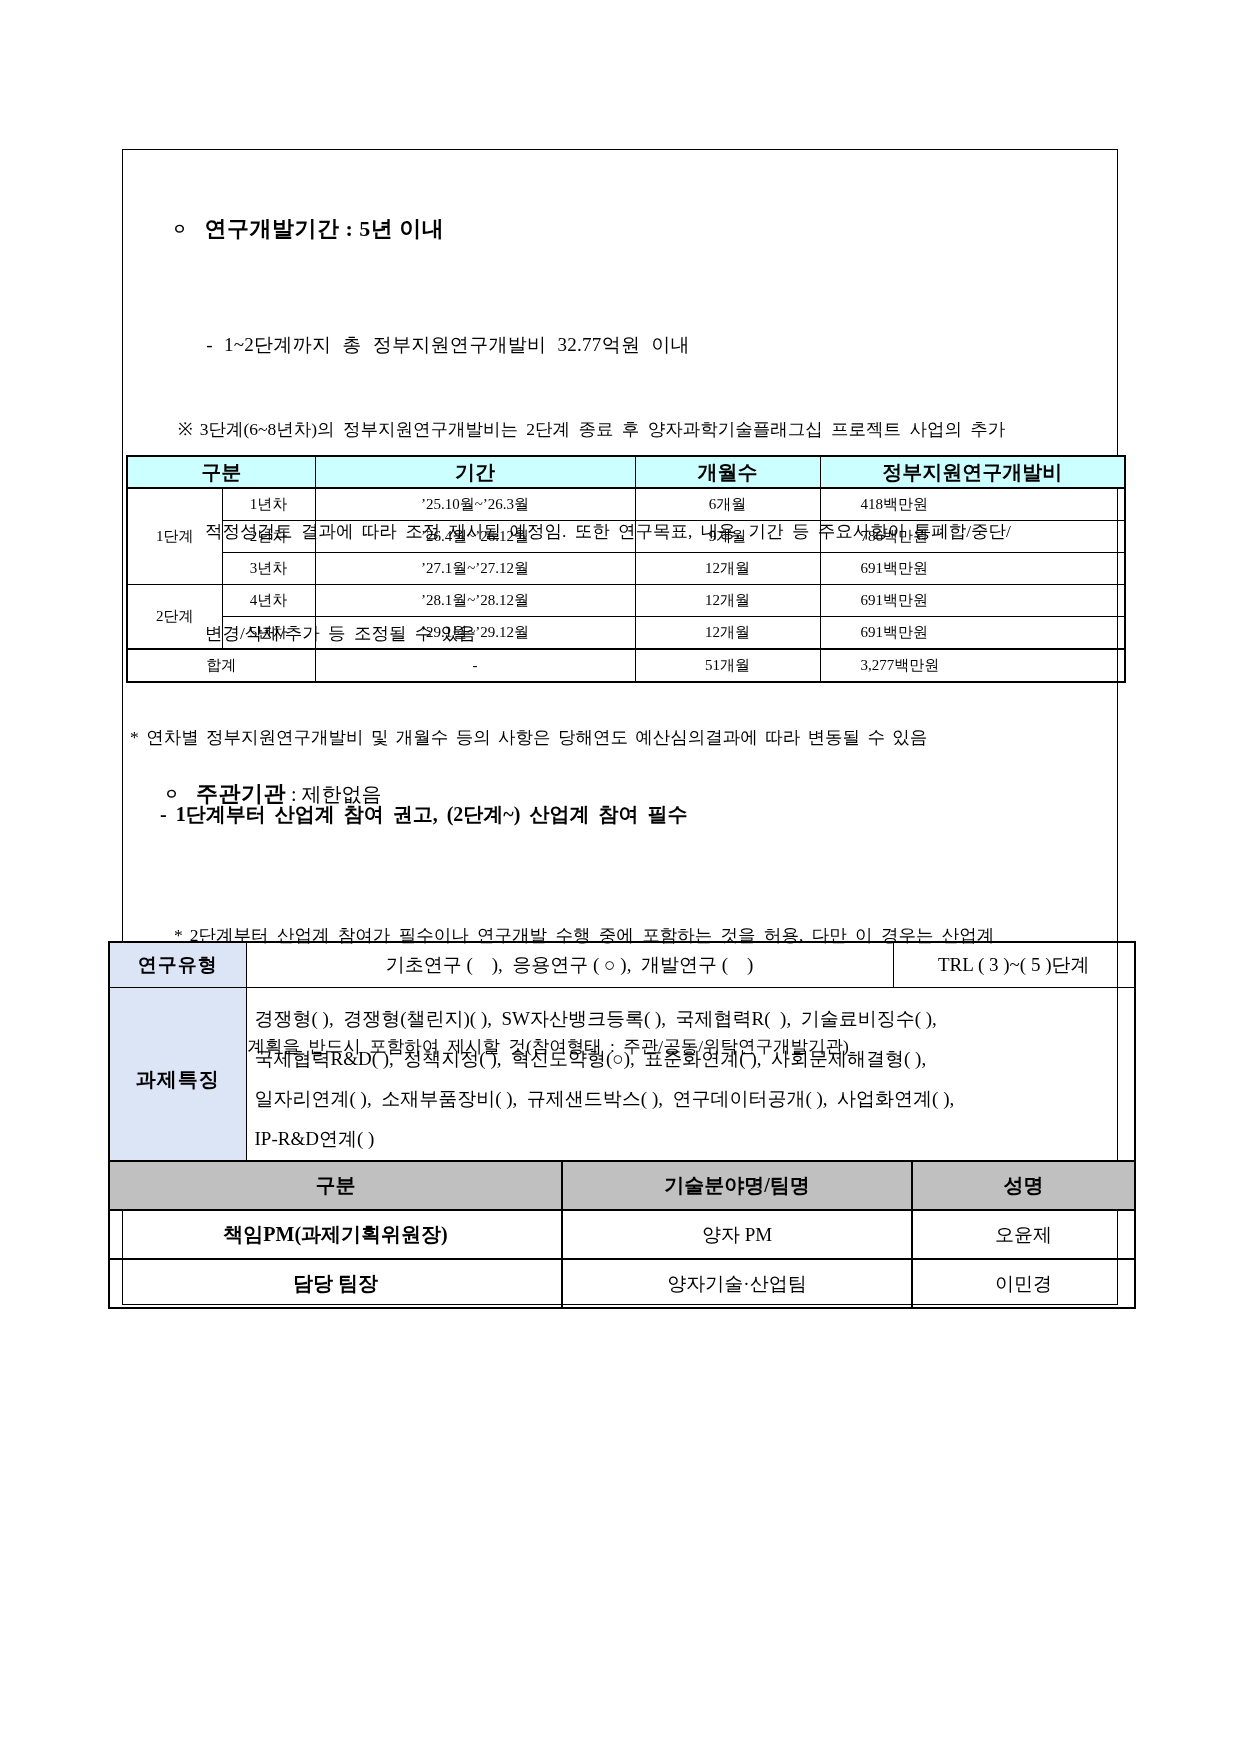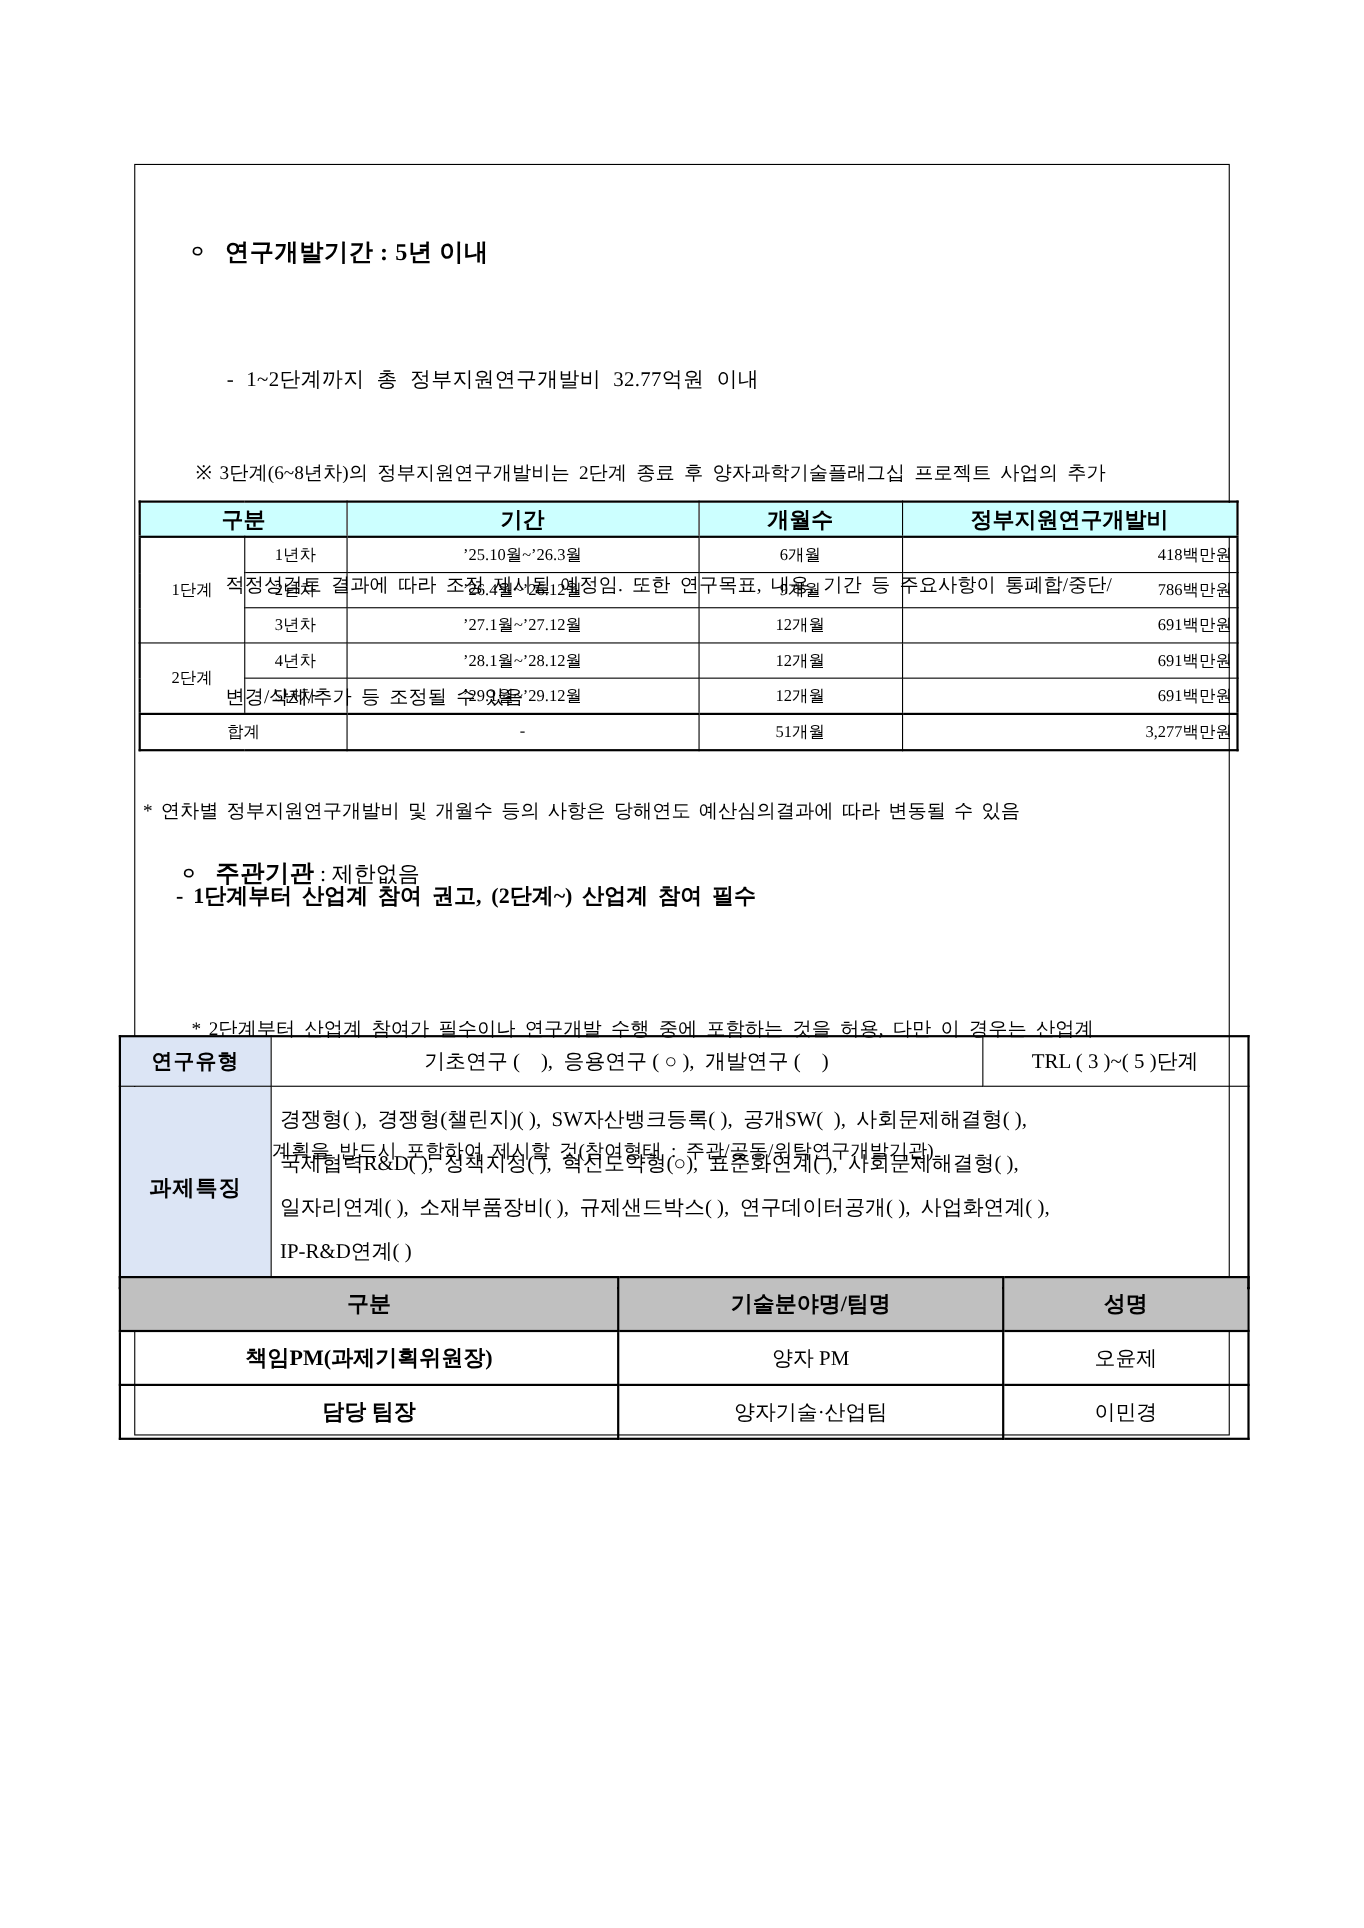--- a/index.html
+++ b/index.html
@@ -25,21 +25,21 @@
   .org-rest { font-weight:normal; font-size:20px; }
 
   
   table { border-collapse:collapse; table-layout:fixed; }
   td, th { overflow:hidden; vertical-align:middle; text-align:center; }
 
   
   #t1 { position:absolute; left:126px; top:455px; width:998px; border:2.5px solid #000; }
   #t1 th, #t1 td { border:1.5px solid #000; font-size:15px; height:29px; white-space:pre; }
   #t1 tr.hd th { background:#ccffff; font-weight:bold; font-size:20px; height:28px; border-bottom:2px solid #000; }
-  #t1 td.num { text-align:right; padding-right:4px;padding-left:40px; }
+  #t1 td.num { text-align:left; padding-right:4px;padding-left:40px; }
   #t1 tr.total td { border-top:2px solid #000; }
 
   
   #t2 { position:absolute; left:108px; top:941px; width:1026px; border:2px solid #000; }
   #t2 td { border:1.5px solid #000; }
   #t2 .lbl { background:#dce5f5; font-weight:bold; font-size:20px; letter-spacing:1px; }
   #t2 .r1 td { height:42px; font-size:19px; white-space:pre; }
   #t2 .r2 td { height:170px; }
   #t2 .feat { text-align:left; padding:6px 4px 6px 8px; }
   #t2 .feat div { line-height:40px; font-size:19px; white-space:pre; }
@@ -154,21 +154,21 @@
       </colgroup>
     <tbody>
         <tr class="r1">
       <td class="lbl">연구유형</td>
       <td>기초연구 (    ),  응용연구 ( ○ ),  개발연구 (    )</td>
       <td>TRL ( 3 )~( 5 )단계</td>
     </tr>
     <tr class="r2">
       <td class="lbl">과제특징</td>
       <td class="feat" colspan="2">
-        <div>경쟁형( ),  경쟁형(챌린지)( ),  SW자산뱅크등록( ),  공개SW(  ),  사회문제해결형( ),</div>
+        <div>경쟁형( ),  경쟁형(챌린지)( ),  SW자산뱅크등록( ),  국제협력R(  ),  기술료비징수( ),</div>
         <div>국제협력R&amp;D( ),  정책지정( ),  혁신도약형(○),  표준화연계( ),  사회문제해결형( ),</div>
         <div>일자리연계( ),  소재부품장비( ),  규제샌드박스( ),  연구데이터공개( ),  사업화연계( ),</div>
         <div>IP-R&amp;D연계( )</div>
       </td>
     </tr>
   </tbody>
     </table>
 
   <table id="t3">
     <colgroup>

